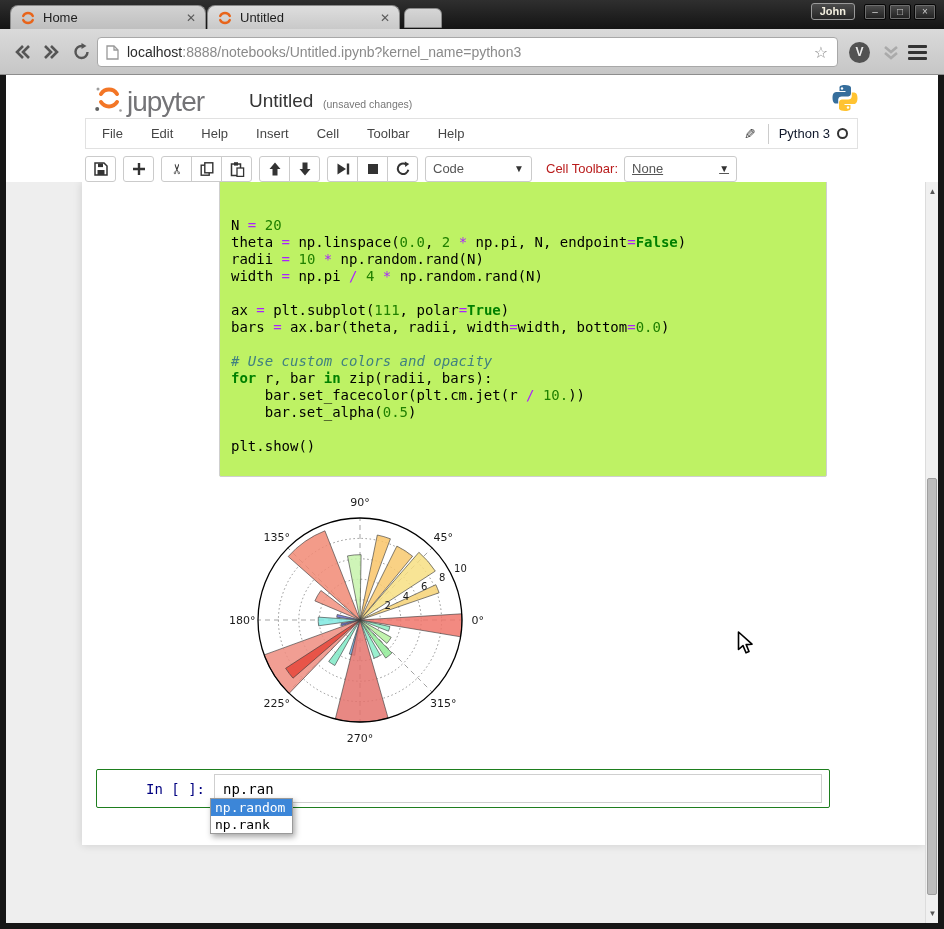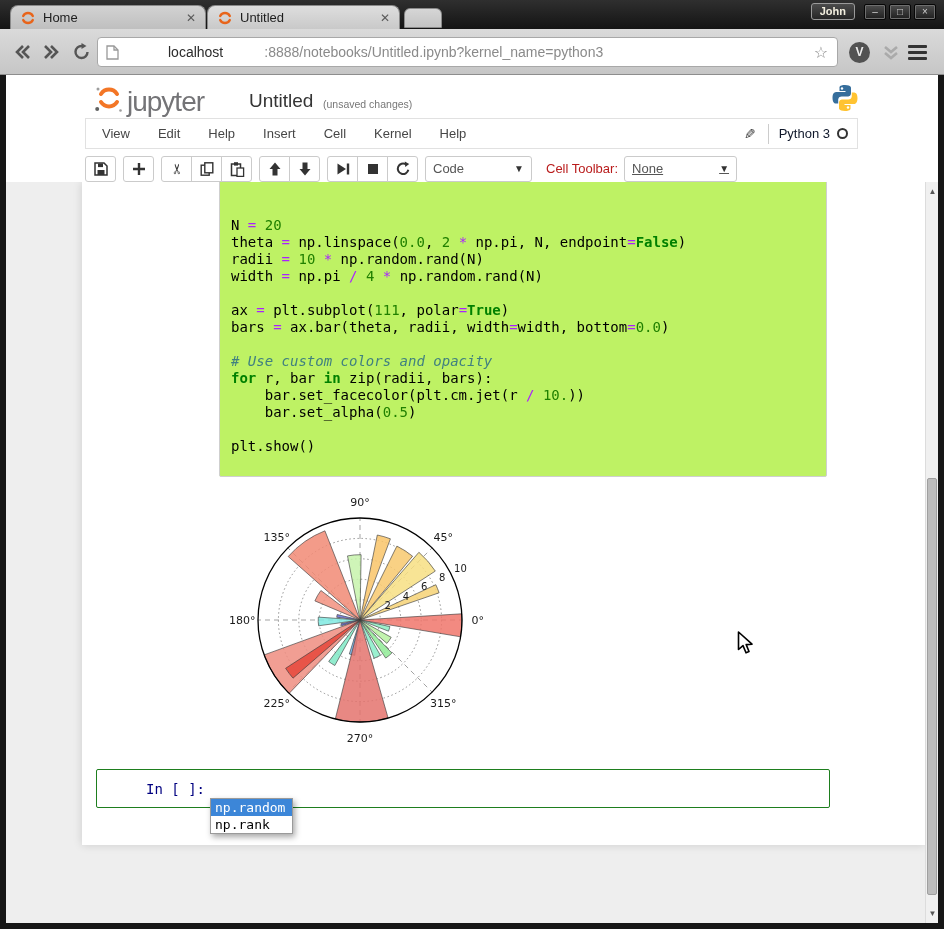--- a/index.html
+++ b/index.html
@@ -23,21 +23,21 @@
     color:#f3efdf; font-size:11px; font-weight:bold; line-height:15px; }
   .winbtn { position:absolute; top:4px; width:22px; height:16px; border:1px solid #060606;
     box-shadow:inset 0 0 0 1px #6e6e6e; border-radius:2px;
     background:linear-gradient(#4e4e4e,#1f1f1f); color:#cfcfcf; font-size:10px;
     line-height:14px; text-align:center; }
   .navbar { position:absolute; top:29px; left:0; right:0; height:46px;
     background:linear-gradient(#dadada,#c6c6c6); border-bottom:1px solid #8d8d8d; }
   .nav-ic { position:absolute; top:13px; width:20px; height:20px; }
   .urlbar { position:absolute; left:97px; top:8px; width:741px; height:30px; background:#fff;
     border:1px solid #a8a8a8; border-radius:4px; display:flex; align-items:center;
-    font-size:14px; overflow:hidden;gap:41px; }
+    font-size:14px; overflow:hidden; }
   .url-host { color:#2b2b2b; }
   .url-rest { color:#8a8a8a; }
   .star { margin-left:auto; padding-right:9px; color:#8a8a8a; font-size:16px; }
   .v-badge { position:absolute; left:849px; top:13px; width:21px; height:21px; border-radius:50%;
     background:#525252; color:#ededed; font-weight:bold; font-size:12px; text-align:center;
     line-height:21px; }
   .shield-ic { position:absolute; left:882px; top:15px; }
   .hamburger { position:absolute; left:908px; top:16px; width:19px; }
   .hamburger div { height:3px; background:#333; margin-bottom:3px; border-radius:1px; }
 
@@ -187,26 +187,26 @@
     <span class="nb-sub">(unsaved changes)</span>
     <svg class="pylogo" width="30" height="30" viewBox="0 0 30 30">
       <path d="M15 2 C9 2 9.5 4.5 9.5 4.5 V8 H15.5 V9 H6.5 C6.5 9 2.5 8.5 2.5 14.8 C2.5 21 6 20.6 6 20.6 H8.2 V17 C8.2 17 8.1 13.5 11.7 13.5 H17.7 C17.7 13.5 21 13.6 21 10.2 V5 C21 5 21.5 2 15 2 Z" fill="#366e9c"></path>
       <path d="M15 28 C21 28 20.5 25.5 20.5 25.5 V22 H14.5 V21 H23.5 C23.5 21 27.5 21.5 27.5 15.2 C27.5 9 24 9.4 24 9.4 H21.8 V13 C21.8 13 21.9 16.5 18.3 16.5 H12.3 C12.3 16.5 9 16.4 9 19.8 V25 C9 25 8.5 28 15 28 Z" fill="#ffc331"></path>
       <circle cx="12" cy="5.5" r="1.2" fill="#fff"></circle>
       <circle cx="18" cy="24.5" r="1.2" fill="#fff"></circle>
     </svg>
 
     <div class="menubar" id="menubar">
 
-      <div class="menu-item">View</div>
+      <div class="menu-item">File</div>
         <div class="menu-item">Edit</div>
         <div class="menu-item">Help</div>
         <div class="menu-item">Insert</div>
         <div class="menu-item">Cell</div>
-        <div class="menu-item">Kernel</div>
+        <div class="menu-item">Toolbar</div>
         <div class="menu-item">Help</div>
         <div class="menu-right">
         <span class="pencil">✎</span>
         <span class="menu-div"></span>
         <span class="kernel-name">Python 3</span>
         <span class="kernel-ind"></span>
       </div>
     </div>
 
     <div class="nbtoolbar" id="nbtoolbar">
@@ -361,20 +361,21 @@
           <text x="221.30424989158715" y="222.30424989158718" text-anchor="middle" font-size="11" fill="#1a1a1a">315°</text>
           <text x="165.7192129675001" y="123.8763555531027" text-anchor="middle" font-size="10" fill="#1a1a1a">2</text>
           <text x="183.89574606094283" y="114.61494935841594" text-anchor="middle" font-size="10" fill="#1a1a1a">4</text>
           <text x="202.0722791543855" y="105.3535431637292" text-anchor="middle" font-size="10" fill="#1a1a1a">6</text>
           <text x="220.24881224782825" y="96.09213696904243" text-anchor="middle" font-size="10" fill="#1a1a1a">8</text>
           <text x="238.42534534127094" y="86.83073077435569" text-anchor="middle" font-size="10" fill="#1a1a1a">10</text>
         </svg>
 
       <div class="new-cell">
         <div class="in-prompt">In [ ]:</div>
+        <div class="cell-input">np.ran</div>
       </div>
 
       <div class="completer" id="completer">
           <div class="completer-item selected" style="background: rgb(60, 134, 216);">np.random</div>
           <div class="completer-item">np.rank</div>
         </div>
     </div>
 
     <div class="scrollbar">
       <div class="sb-arrow" style="top:5px;">▲</div>

